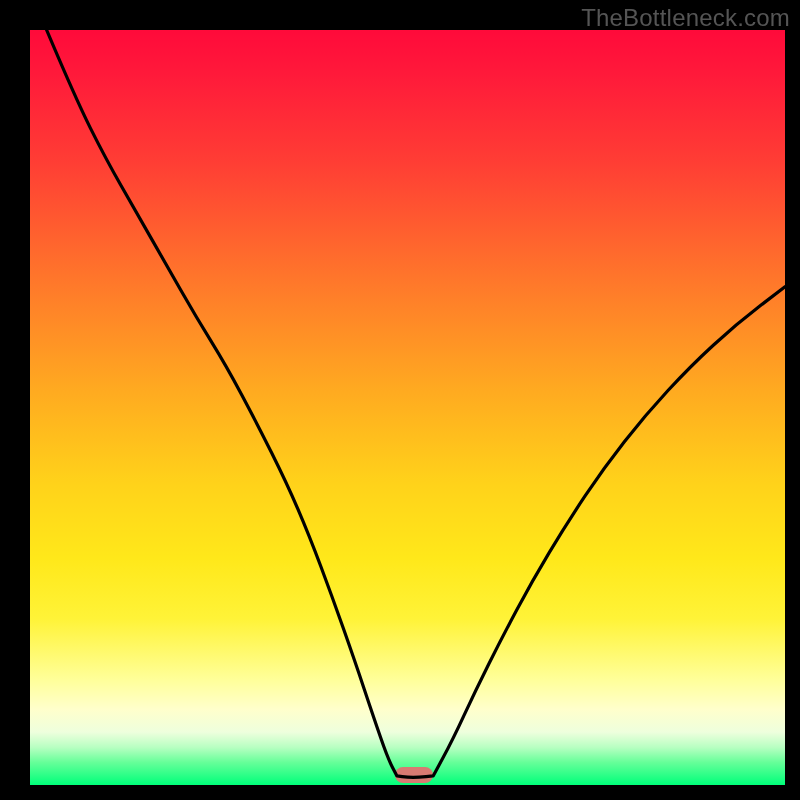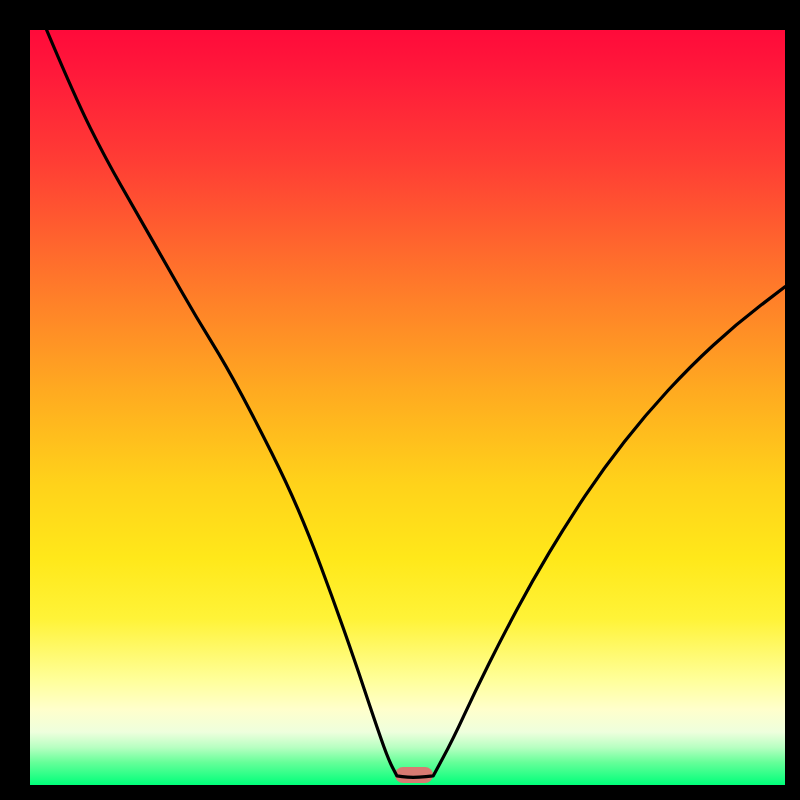--- a/index.html
+++ b/index.html
@@ -78,20 +78,21 @@
     stroke-width: 3.2;
     stroke-linecap: round;
     stroke-linejoin: round;
   }
 </style>
 </head>
 <body>
 
 <div class="frame">
 
+  <div class="watermark">TheBottleneck.com</div>
 
   <div class="plot-area">
     <div class="gradient"></div>
 
     <div class="pill" id="valley-pill" style="left: 384.295px; top: 745.185px;"></div>
 
     <svg class="curve" viewBox="0 0 755 755" preserveAspectRatio="none">
       <path id="curve-path" d="M 16.61 0.00 Q 45.30 67.95 60.40 98.15 Q 75.50 128.35 90.60 154.78 Q 105.70 181.20 120.80 207.63 Q 135.90 234.05 151.00 260.48 Q 166.10 286.90 181.20 311.44 Q 196.30 335.97 211.40 364.29 Q 226.50 392.60 241.60 422.80 Q 256.70 453.00 268.03 479.42 Q 279.35 505.85 290.68 536.05 Q 302.00 566.25 313.32 598.34 Q 324.65 630.42 334.09 658.74 Q 343.53 687.05 350.70 707.81 Q 357.87 728.57 362.40 737.26 Q 366.93 745.94 366.93 745.94 Q 366.93 745.94 372.22 746.69 Q 377.50 747.45 383.16 747.45 Q 388.82 747.45 396.00 746.69 Q 403.17 745.94 403.17 745.94 Q 403.17 745.94 412.99 727.82 Q 422.80 709.70 434.13 685.16 Q 445.45 660.63 458.66 634.20 Q 471.88 607.77 486.98 579.46 Q 502.08 551.15 519.06 522.84 Q 536.05 494.53 554.92 466.21 Q 573.80 437.90 594.56 411.48 Q 615.32 385.05 637.97 360.51 Q 660.63 335.97 683.28 315.21 Q 705.93 294.45 730.46 275.57 T 755.00 256.70"></path>
     </svg>
   </div>

